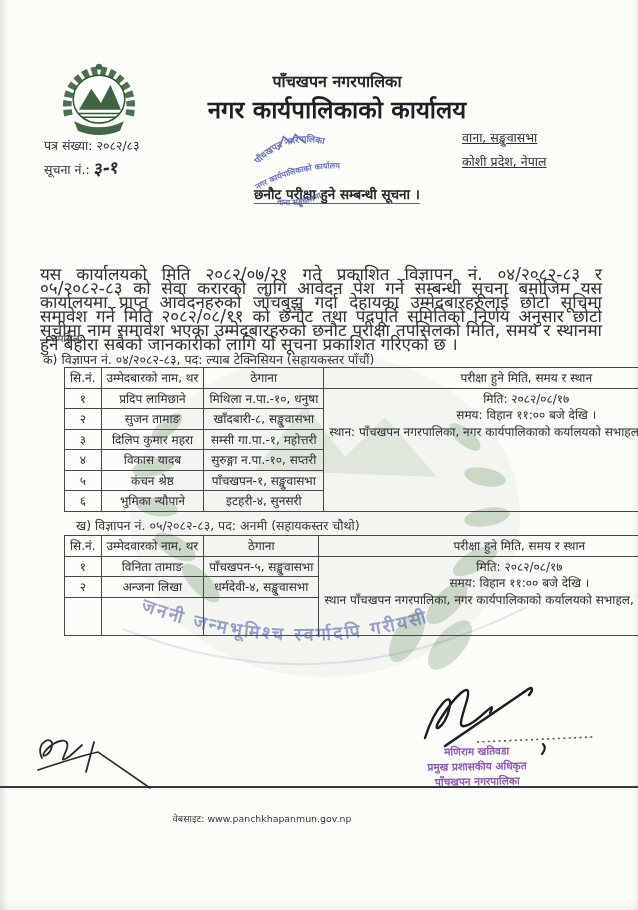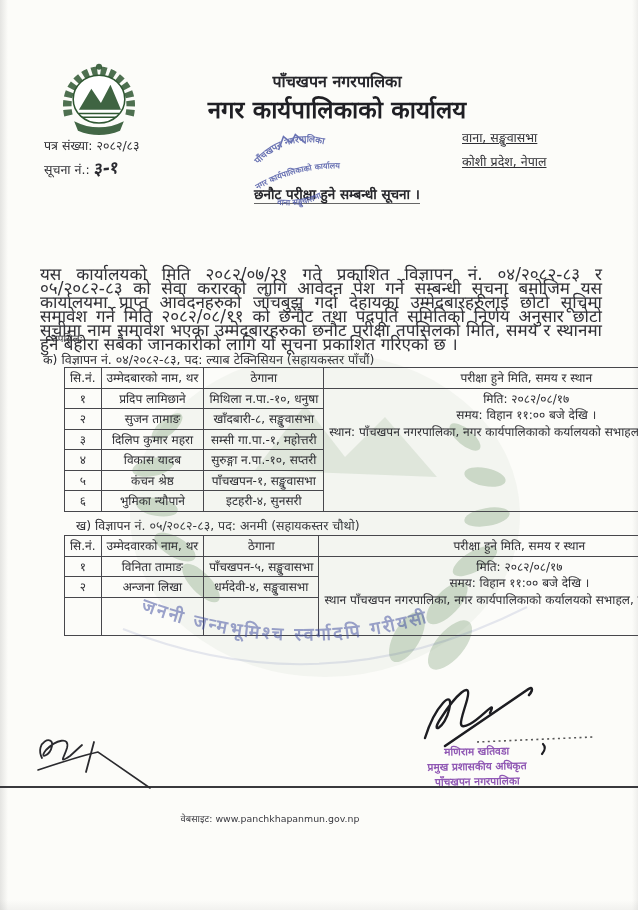--- a/index.html
+++ b/index.html
@@ -47,21 +47,21 @@
   .top-stamp{left:246px;top:124px;width:104px;height:92px;transform:rotate(-14deg);opacity:.82;z-index:3;}
   .wm-green{left:105px;top:345px;width:440px;height:340px;z-index:1;}
   .wm-blue{left:115px;top:415px;width:420px;height:280px;z-index:3;pointer-events:none;}
   .sign{left:415px;top:672px;width:185px;height:88px;z-index:4;}
   .stamp-purple{left:393px;top:744px;width:168px;text-align:center;font-size:10.5px;font-weight:bold;
     line-height:15px;color:#8a4fb0;transform:rotate(-1deg);opacity:.95;z-index:4;}
   .initials{left:28px;top:732px;width:126px;height:62px;z-index:4;}
 
   .footer-rule{left:0;top:786px;width:638px;height:2px;background:#39393d;}
   .footer-line1{left:0;top:794px;width:638px;font-size:9.6px;color:#3a3a40;}
-  .footer-line2{left:8px;top:812px;width:524px;font-size:9.4px;color:#3a3a40;}
+  .footer-line2{left:0;top:812px;width:524px;font-size:9.4px;color:#3a3a40;}
 </style>
 </head>
 <body>
 
 <div id="paper">
 
   <svg class="abs logo" viewBox="0 0 90 90">
     <circle cx="45" cy="7" r="3.2" fill="#2f5732" opacity=".9"></circle>
     <path d="M13,58 C7,32 24,13 45,11 C66,13 83,32 77,58" fill="none" stroke="#2f5732" stroke-width="9" stroke-dasharray="6 3.5" opacity=".85"></path>
     <ellipse cx="45" cy="41" rx="27" ry="25" fill="#ffffff" stroke="#2f5732" stroke-width="1.6"></ellipse>

